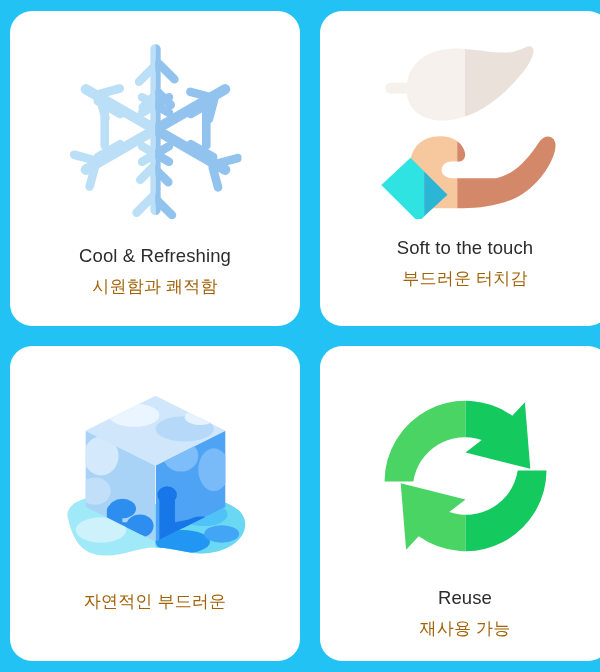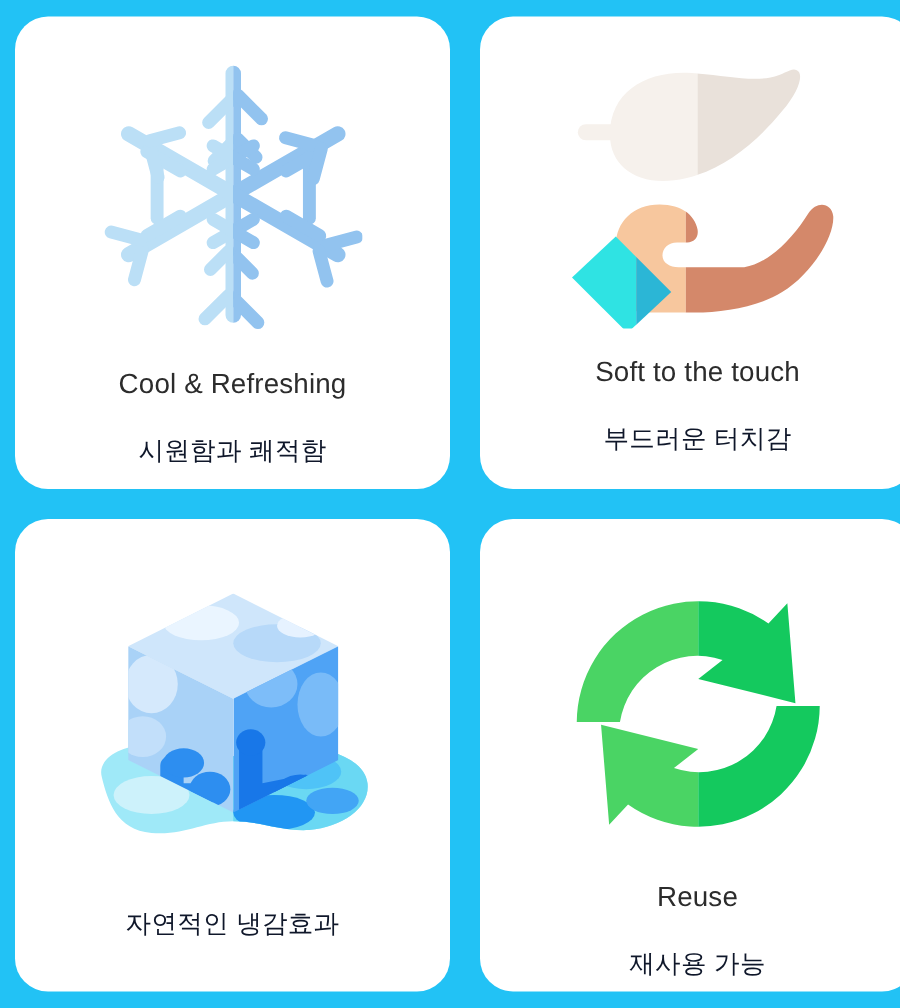--- a/index.html
+++ b/index.html
@@ -63,22 +63,22 @@
     line-height: 24px;
     color: #2c2c2c;
     letter-spacing: 0.1px;
     font-weight: 400;
     white-space: nowrap;
   }
 
   .card-title-ko {
     font-size: 17px;
     line-height: 24px;
-    color: #0f172a;
-    margin-top: 21px;
+    color: #a16207;
+    margin-top: 7px;
     font-weight: 500;
     letter-spacing: 0.2px;
     white-space: nowrap;
   }
 
   
   .card-1 .card-text { margin-top: 22px; }
   .card-2 .card-text { margin-top: 17px; }
   .card-3 .card-text { margin-top: 17px; }
   .card-4 .card-text { margin-top: 20px; }
@@ -291,21 +291,21 @@
           <rect x="100" y="40" width="100" height="130" fill="#4fa3f5"></rect>
           <ellipse cx="126" cy="72" rx="18" ry="16" fill="#7dbdf9"></ellipse>
           <ellipse cx="160" cy="86" rx="16" ry="22" fill="#79bbf8"></ellipse>
           <path d="M104 160 L104 112 C104 104, 120 104, 120 114 L120 140 L150 134 L156 160 Z" fill="#1877e8"></path>
           <ellipse cx="112" cy="112" rx="10" ry="9" fill="#1877e8"></ellipse>
           <ellipse cx="146" cy="148" rx="18" ry="14" fill="#1877e8"></ellipse>
         </g>
       </svg>
     </div>
     <div class="card-text">
-      <div class="card-title-ko">자연적인 냉감효과</div>
+      <div class="card-title-ko">자연적인 부드러운</div>
     </div>
   </div>
 
   <div class="feature-card card-4">
     <div class="card-icon icon-recycle">
       <svg viewBox="0 0 200 200" width="185" height="180" aria-hidden="true">
         <defs>
           <clipPath id="recLeft">
               <rect x="0" y="0" width="100" height="200"></rect>
             </clipPath>

